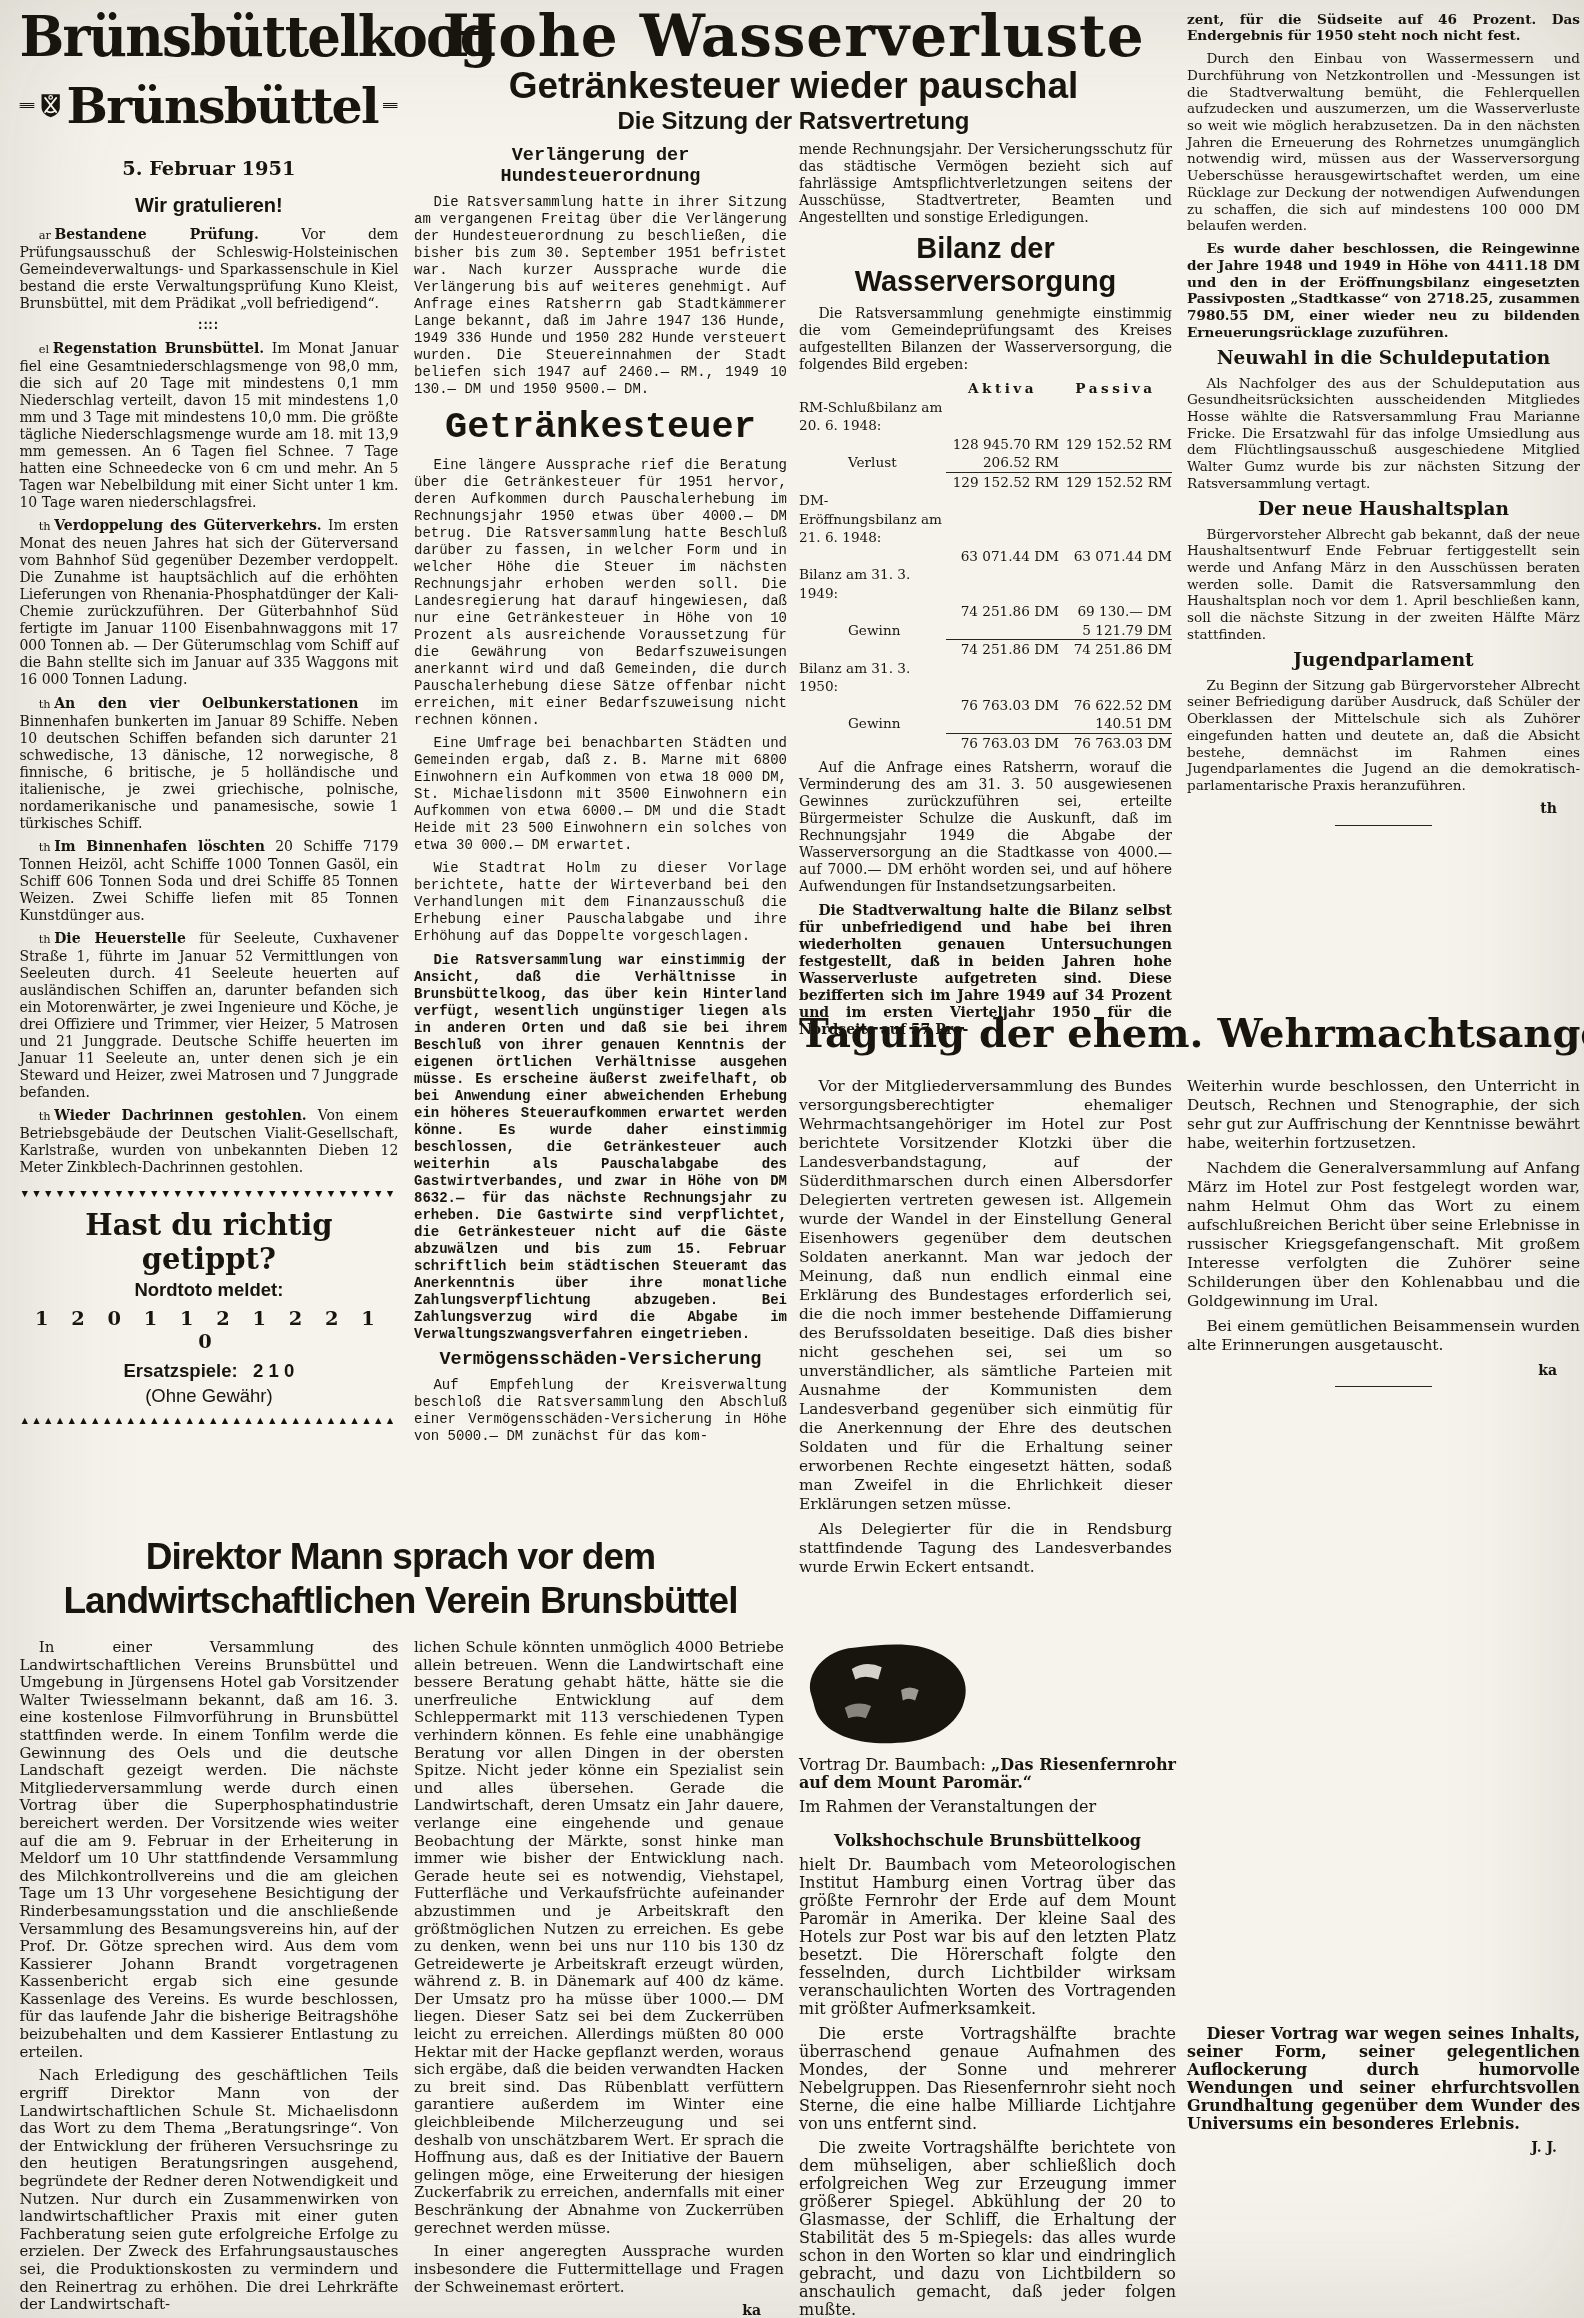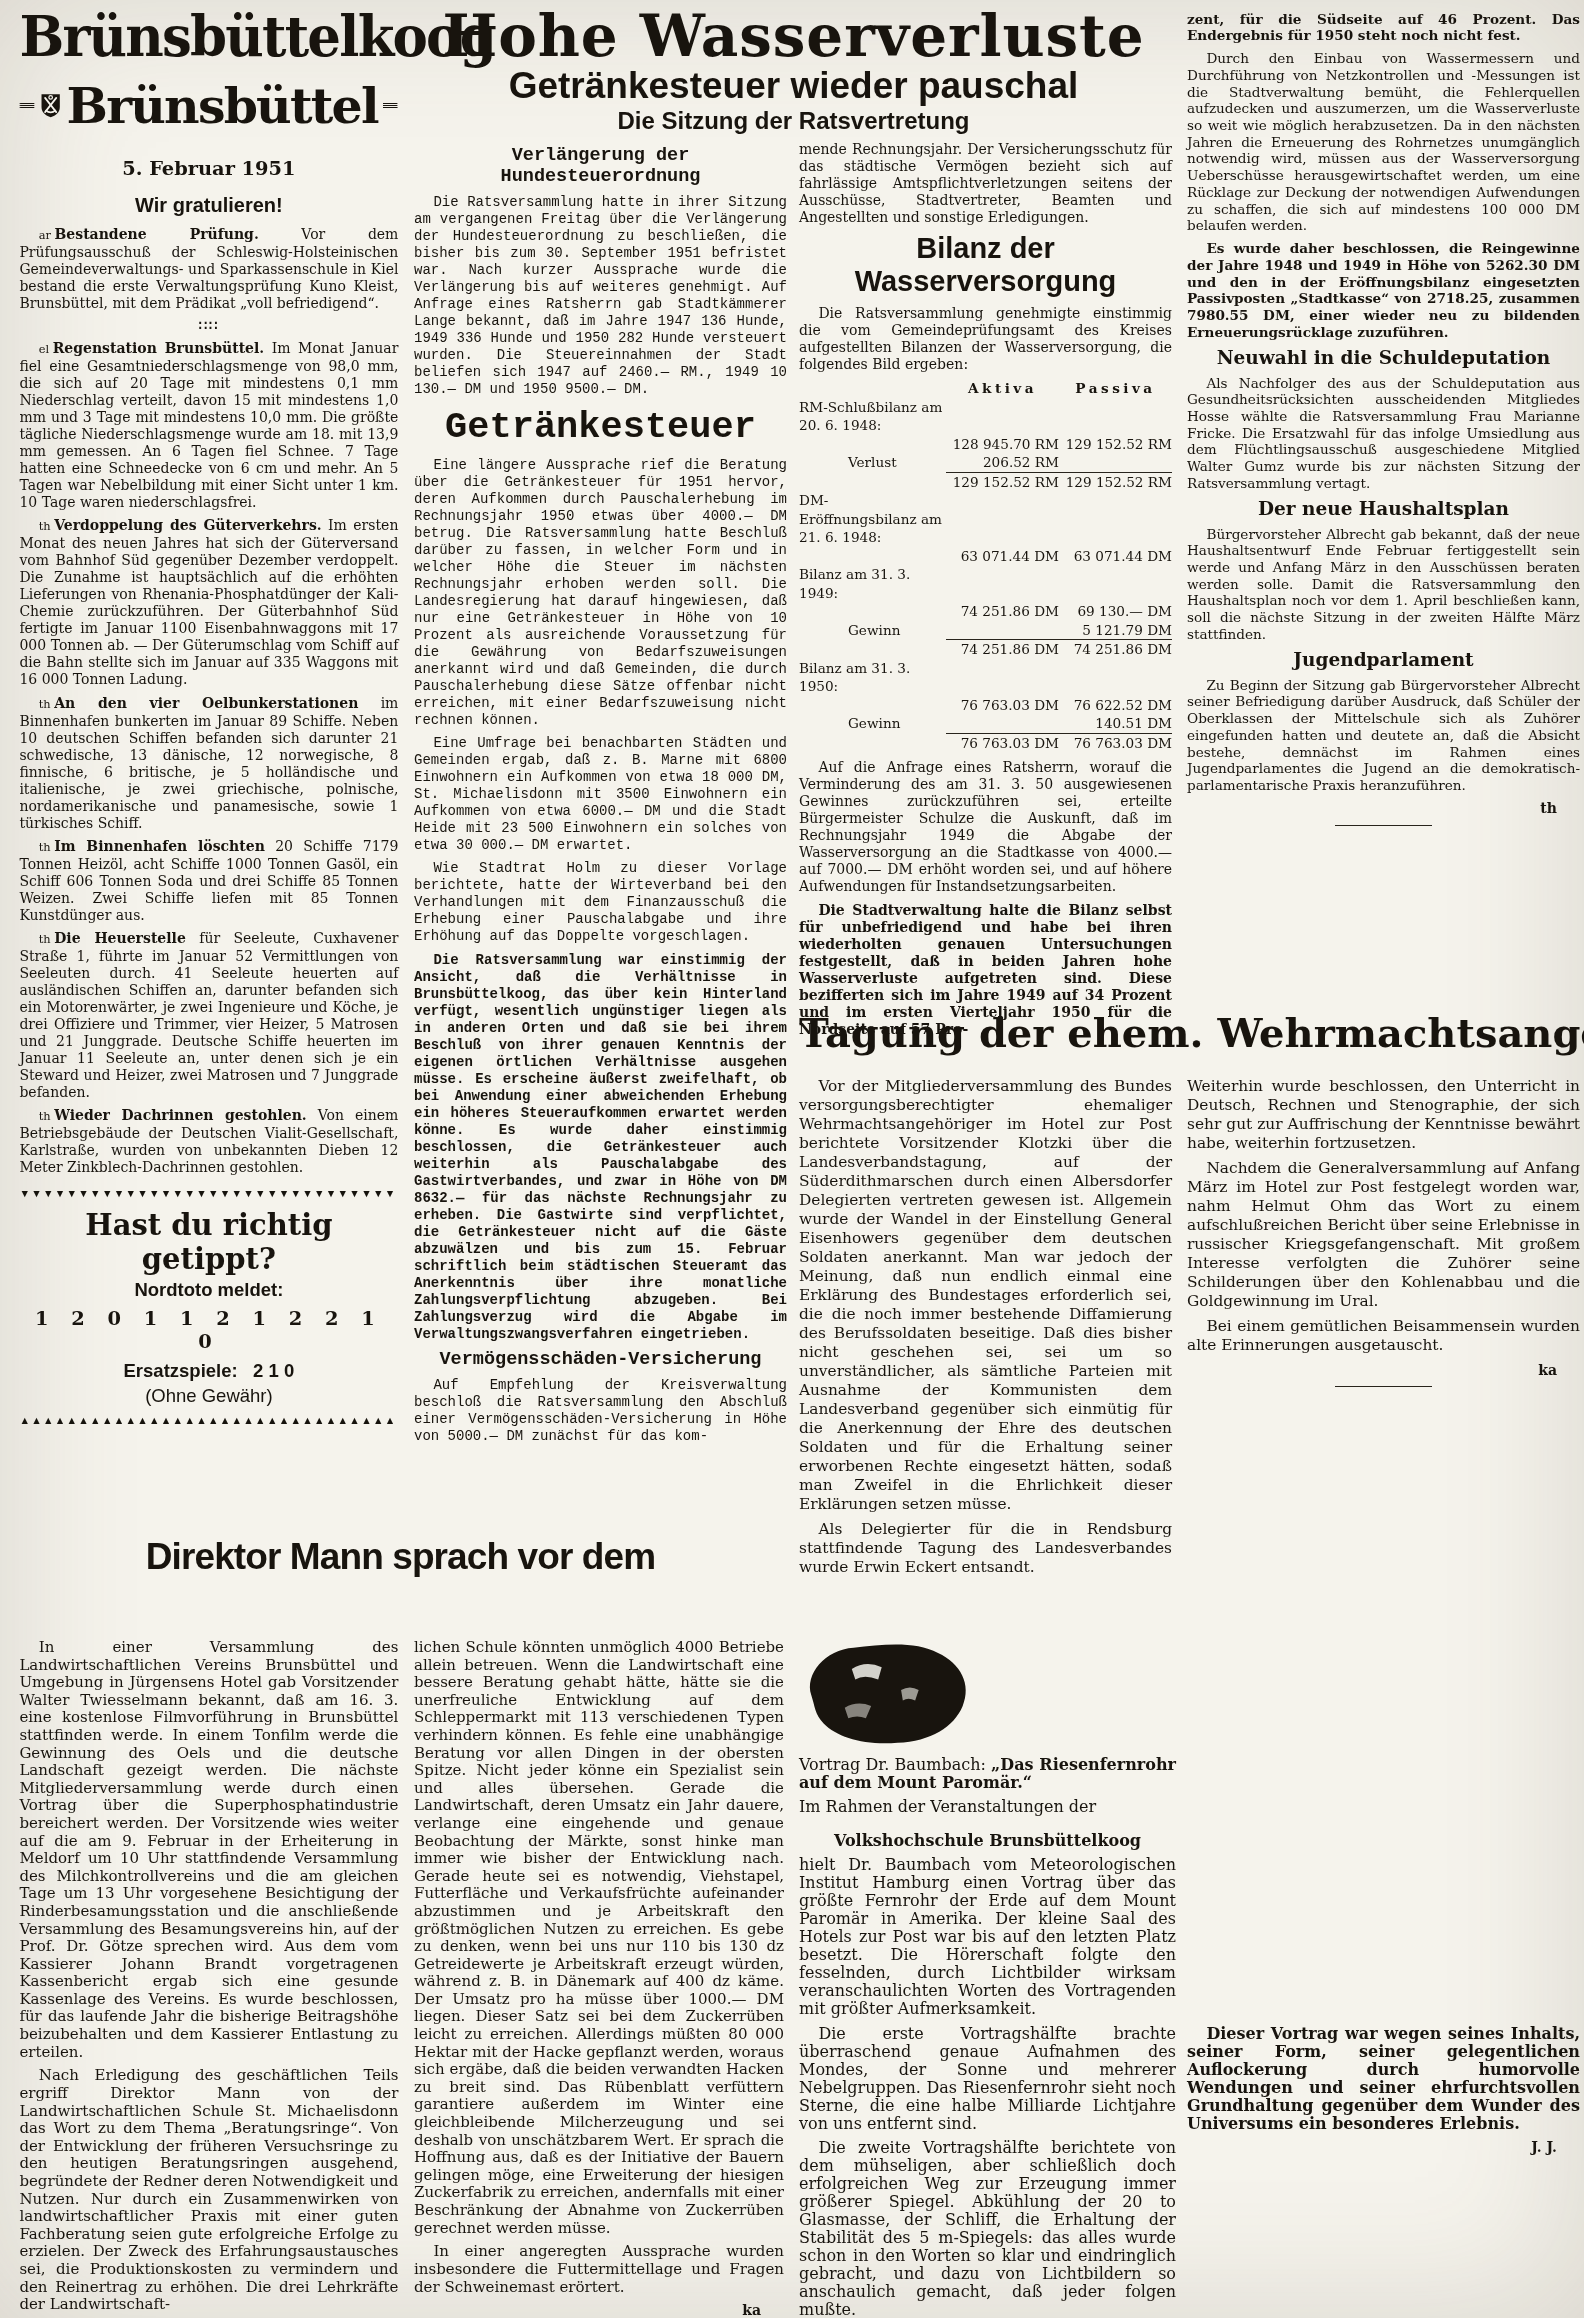--- a/index.html
+++ b/index.html
@@ -218,21 +218,21 @@
         </div>
     </div>
 
     <p>Auf die Anfrage eines Ratsherrn, worauf die Verminderung des am 31. 3. 50 ausgewiesenen Gewinnes zurückzuführen sei, erteilte Bürgermeister Schulze die Auskunft, daß im Rechnungsjahr 1949 die Abgabe der Wasserversorgung an die Stadtkasse von 4000.— auf 7000.— DM erhöht worden sei, und auf höhere Aufwendungen für Instandsetzungsarbeiten.</p>
     <p class="bold">Die Stadtverwaltung halte die Bilanz selbst für unbefriedigend und habe bei ihren wiederholten genauen Untersuchungen festgestellt, daß in beiden Jahren hohe Wasserverluste aufgetreten sind. Diese bezifferten sich im Jahre 1949 auf 34 Prozent und im ersten Vierteljahr 1950 für die Nordseite auf 57 Pro-</p>
   </div>
 
   <div class="abs colD-top" style="left:1187px;top:10.6px;width:393px;">
     <p class="bold noind">zent, für die Südseite auf 46 Prozent. Das Endergebnis für 1950 steht noch nicht fest.</p>
     <p>Durch den Einbau von Wassermessern und Durchführung von Netzkontrollen und -Messungen ist die Stadtverwaltung bemüht, die Fehlerquellen aufzudecken und auszumerzen, um die Wasserverluste so weit wie möglich herabzusetzen. Da in den nächsten Jahren die Erneuerung des Rohrnetzes unumgänglich notwendig wird, müssen aus der Wasserversorgung Ueberschüsse herausgewirtschaftet werden, um eine Rücklage zur Deckung der notwendigen Aufwendungen zu schaffen, die sich auf mindestens 100 000 DM belaufen werden.</p>
-    <p class="bold">Es wurde daher beschlossen, die Reingewinne der Jahre 1948 und 1949 in Höhe von 5262.30 DM und den in der Eröffnungsbilanz eingesetzten Passivposten „Stadtkasse“ von 2718.25, zusammen 7980.55 DM, einer wieder neu zu bildenden Erneuerungsrücklage zuzuführen.</p>
+    <p class="bold">Es wurde daher beschlossen, die Reingewinne der Jahre 1948 und 1949 in Höhe von 4411.18 DM und den in der Eröffnungsbilanz eingesetzten Passivposten „Stadtkasse“ von 2718.25, zusammen 7980.55 DM, einer wieder neu zu bildenden Erneuerungsrücklage zuzuführen.</p>
     <div class="chead">Neuwahl in die Schuldeputation</div>
     <p>Als Nachfolger des aus der Schuldeputation aus Gesundheitsrücksichten ausscheidenden Mitgliedes Hosse wählte die Ratsversammlung Frau Marianne Fricke. Die Ersatzwahl für das infolge Umsiedlung aus dem Flüchtlingsausschuß ausgeschiedene Mitglied Walter Gumz wurde bis zur nächsten Sitzung der Ratsversammlung vertagt.</p>
     <div class="chead">Der neue Haushaltsplan</div>
     <p>Bürgervorsteher Albrecht gab bekannt, daß der neue Haushaltsentwurf Ende Februar fertiggestellt sein werde und Anfang März in den Ausschüssen beraten werden solle. Damit die Ratsversammlung den Haushaltsplan noch vor dem 1. April beschließen kann, soll die nächste Sitzung in der zweiten Hälfte März stattfinden.</p>
     <div class="chead">Jugendparlament</div>
     <p>Zu Beginn der Sitzung gab Bürgervorsteher Albrecht seiner Befriedigung darüber Ausdruck, daß Schüler der Oberklassen der Mittelschule sich als Zuhörer eingefunden hatten und deutete an, daß die Absicht bestehe, demnächst im Rahmen eines Jugendparlamentes die Jugend an die demokratisch-parlamentarische Praxis heranzuführen.</p>
     <div class="sigline">th</div>
     <div class="hr-short"></div>
   </div>
 
@@ -245,20 +245,21 @@
   <div class="abs body17" style="left:1187px;top:1077px;width:393px;">
     <p class="noind">Weiterhin wurde beschlossen, den Unterricht in Deutsch, Rechnen und Stenographie, der sich sehr gut zur Auffrischung der Kenntnisse bewährt habe, weiterhin fortzusetzen.</p>
     <p>Nachdem die Generalversammlung auf Anfang März im Hotel zur Post festgelegt worden war, nahm Helmut Ohm das Wort zu einem aufschlußreichen Bericht über seine Erlebnisse in russischer Kriegsgefangenschaft. Mit großem Interesse verfolgten die Zuhörer seine Schilderungen über den Kohlenabbau und die Goldgewinnung im Ural.</p>
     <p>Bei einem gemütlichen Beisammensein wurden alte Erinnerungen ausgetauscht.</p>
     <div class="sigline">ka</div>
     <div class="hr-short"></div>
   </div>
 
   <div class="abs dir-head" style="left:35px;top:1535px;width:731px;">
     <div>Direktor Mann sprach vor dem</div>
+    <div>Landwirtschaftlichen Verein Brunsbüttel</div>
   </div>
   <div class="abs body18" style="left:19.4px;top:1639px;width:379px;">
     <p>In einer Versammlung des Landwirtschaftlichen Vereins Brunsbüttel und Umgebung in Jürgensens Hotel gab Vorsitzender Walter Twiesselmann bekannt, daß am 16. 3. eine kostenlose Filmvorführung in Brunsbüttel stattfinden werde. In einem Tonfilm werde die Gewinnung des Oels und die deutsche Landschaft gezeigt werden. Die nächste Mitgliederversammlung werde durch einen Vortrag über die Superphosphatindustrie bereichert werden. Der Vorsitzende wies weiter auf die am 9. Februar in der Erheiterung in Meldorf um 10 Uhr stattfindende Versammlung des Milchkontrollvereins und die am gleichen Tage um 13 Uhr vorgesehene Besichtigung der Rinderbesamungsstation und die anschließende Versammlung des Besamungsvereins hin, auf der Prof. Dr. Götze sprechen wird. Aus dem vom Kassierer Johann Brandt vorgetragenen Kassenbericht ergab sich eine gesunde Kassenlage des Vereins. Es wurde beschlossen, für das laufende Jahr die bisherige Beitragshöhe beizubehalten und dem Kassierer Entlastung zu erteilen.</p>
     <p>Nach Erledigung des geschäftlichen Teils ergriff Direktor Mann von der Landwirtschaftlichen Schule St. Michaelisdonn das Wort zu dem Thema „Beratungsringe“. Von der Entwicklung der früheren Versuchsringe zu den heutigen Beratungsringen ausgehend, begründete der Redner deren Notwendigkeit und Nutzen. Nur durch ein Zusammenwirken von landwirtschaftlicher Praxis mit einer guten Fachberatung seien gute erfolgreiche Erfolge zu erzielen. Der Zweck des Erfahrungsaustausches sei, die Produktionskosten zu vermindern und den Reinertrag zu erhöhen. Die drei Lehrkräfte der Landwirtschaft-</p>
   </div>
   <div class="abs body18" style="left:414px;top:1639px;width:370px;">
     <p class="noind">lichen Schule könnten unmöglich 4000 Betriebe allein betreuen. Wenn die Landwirtschaft eine bessere Beratung gehabt hätte, hätte sie die unerfreuliche Entwicklung auf dem Schleppermarkt mit 113 verschiedenen Typen verhindern können. Es fehle eine unabhängige Beratung vor allen Dingen in der obersten Spitze. Nicht jeder könne ein Spezialist sein und alles übersehen. Gerade die Landwirtschaft, deren Umsatz ein Jahr dauere, verlange eine eingehende und genaue Beobachtung der Märkte, sonst hinke man immer wie bisher der Entwicklung nach. Gerade heute sei es notwendig, Viehstapel, Futterfläche und Verkaufsfrüchte aufeinander abzustimmen und je Arbeitskraft den größtmöglichen Nutzen zu erreichen. Es gebe zu denken, wenn bei uns nur 110 bis 130 dz Getreidewerte je Arbeitskraft erzeugt würden, während z. B. in Dänemark auf 400 dz käme. Der Umsatz pro ha müsse über 1000.— DM liegen. Dieser Satz sei bei dem Zuckerrüben leicht zu erreichen. Allerdings müßten 80 000 Hektar mit der Hacke gepflanzt werden, woraus sich ergäbe, daß die beiden verwandten Hacken zu breit sind. Das Rübenblatt verfüttern garantiere außerdem im Winter eine gleichbleibende Milcherzeugung und sei deshalb von unschätzbarem Wert. Er sprach die Hoffnung aus, daß es der Initiative der Bauern gelingen möge, eine Erweiterung der hiesigen Zuckerfabrik zu erreichen, andernfalls mit einer Beschränkung der Abnahme von Zuckerrüben gerechnet werden müsse.</p>
     <p>In einer angeregten Aussprache wurden insbesondere die Futtermittellage und Fragen der Schweinemast erörtert.</p>
     <div class="sigline">ka</div>
   </div>

